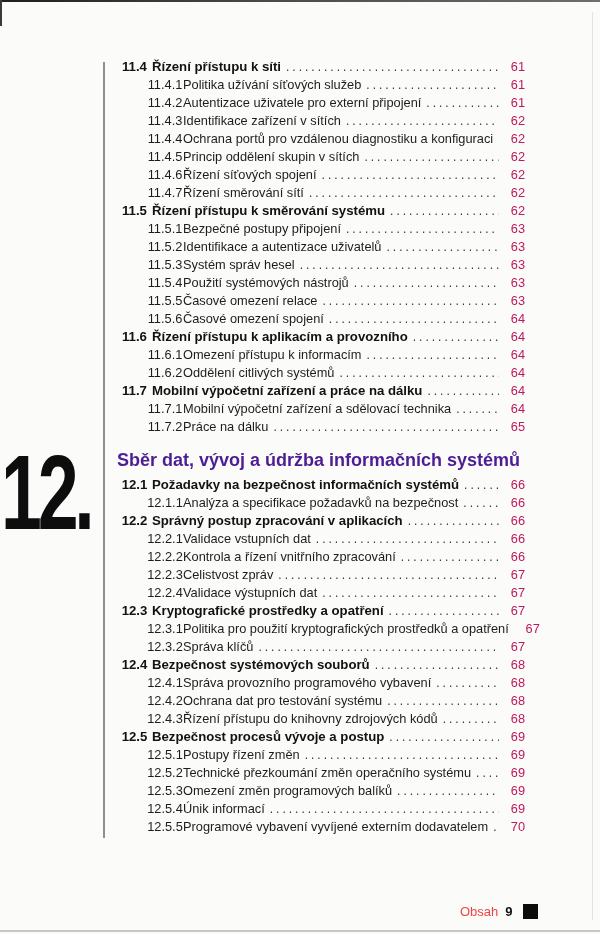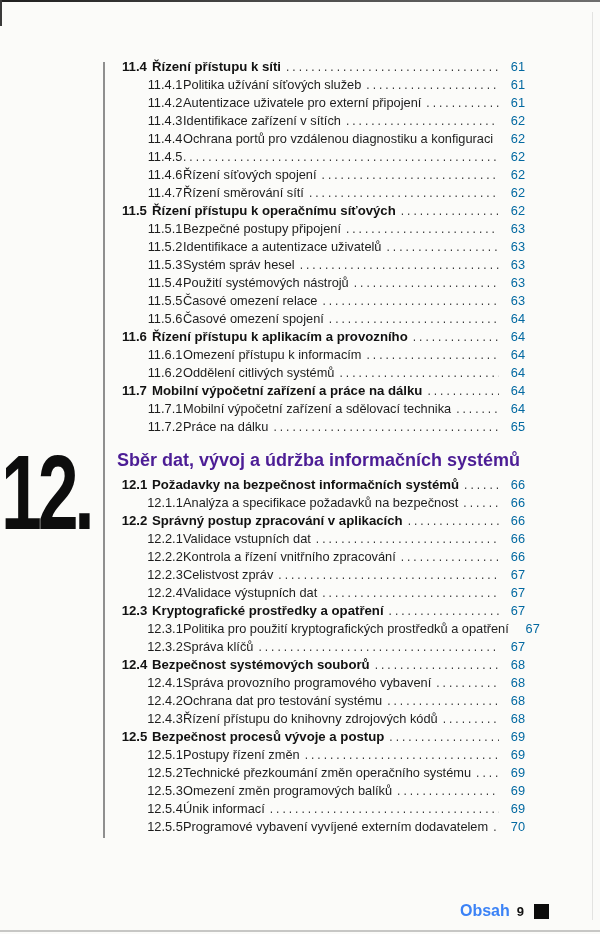--- a/index.html
+++ b/index.html
@@ -45,41 +45,41 @@
   .row .title { flex:none; padding-right:5px; }
   .row .leader {
     flex:1 1 auto; overflow:hidden; height:18px;
     font-weight:normal; font-size:12px; letter-spacing:3px; color:#333;
   }
   .row .leader::after {
     content:"......................................................................................................................................................";
   }
   .row .pg {
     flex:none; width:26px; text-align:right;
-    font-weight:normal; font-size:12.8px; color:#0369a1;
+    font-weight:normal; font-size:12.8px; color:#be185d;
   }
   
   .chapter-num {
     position:absolute; left:1px; top:440px;
     font-size:105px; line-height:105px; font-weight:bold;
     letter-spacing:-6px; color:#0d0d0d;
     transform:scaleX(0.70); transform-origin:left top;
   }
   
   .chapter-title {
     position:absolute; left:117px; top:450px;
     font-size:18px; line-height:20px; font-weight:bold; color:#4c1d95;
     white-space:nowrap;
   }
   
   .footer {
     position:absolute; top:903px; left:460px; height:16px;
     display:flex; align-items:center;
   }
-  .footer .label { font-size:16px; color:#3b82f6;font-weight:bold; }
+  .footer .label { font-size:13px; color:#ef4444; }
   .footer .pagenum { font-size:13px; font-weight:bold; margin-left:7px; color:#111; }
   .footer .square { width:15px; height:15px; background:#0c0c0c; margin-left:10px; }
 </style>
 </head>
 <body>
 
 <div class="page">
   <div class="edge-top"></div>
   <div class="edge-left-corner"></div>
   <div class="edge-bottom"></div>
@@ -117,38 +117,39 @@
         <span class="pg">62</span>
       </div>
       <div class="row sub">
         <span class="num">11.4.4</span>
         <span class="title">Ochrana portů pro vzdálenou diagnostiku a konfiguraci</span>
         <span class="leader"></span>
         <span class="pg">62</span>
       </div>
       <div class="row sub">
         <span class="num">11.4.5</span>
+        <span class="title">Princip oddělení skupin v sítích</span>
         <span class="leader"></span>
         <span class="pg">62</span>
       </div>
       <div class="row sub">
         <span class="num">11.4.6</span>
         <span class="title">Řízení síťových spojení</span>
         <span class="leader"></span>
         <span class="pg">62</span>
       </div>
       <div class="row sub">
         <span class="num">11.4.7</span>
         <span class="title">Řízení směrování sítí</span>
         <span class="leader"></span>
         <span class="pg">62</span>
       </div>
       <div class="row section">
         <span class="num">11.5</span>
-        <span class="title">Řízení přístupu k operačnímu síťových</span>
+        <span class="title">Řízení přístupu k směrování systému</span>
         <span class="leader"></span>
         <span class="pg">62</span>
       </div>
       <div class="row sub">
         <span class="num">11.5.1</span>
         <span class="title">Bezpečné postupy připojení</span>
         <span class="leader"></span>
         <span class="pg">63</span>
       </div>
       <div class="row sub">

